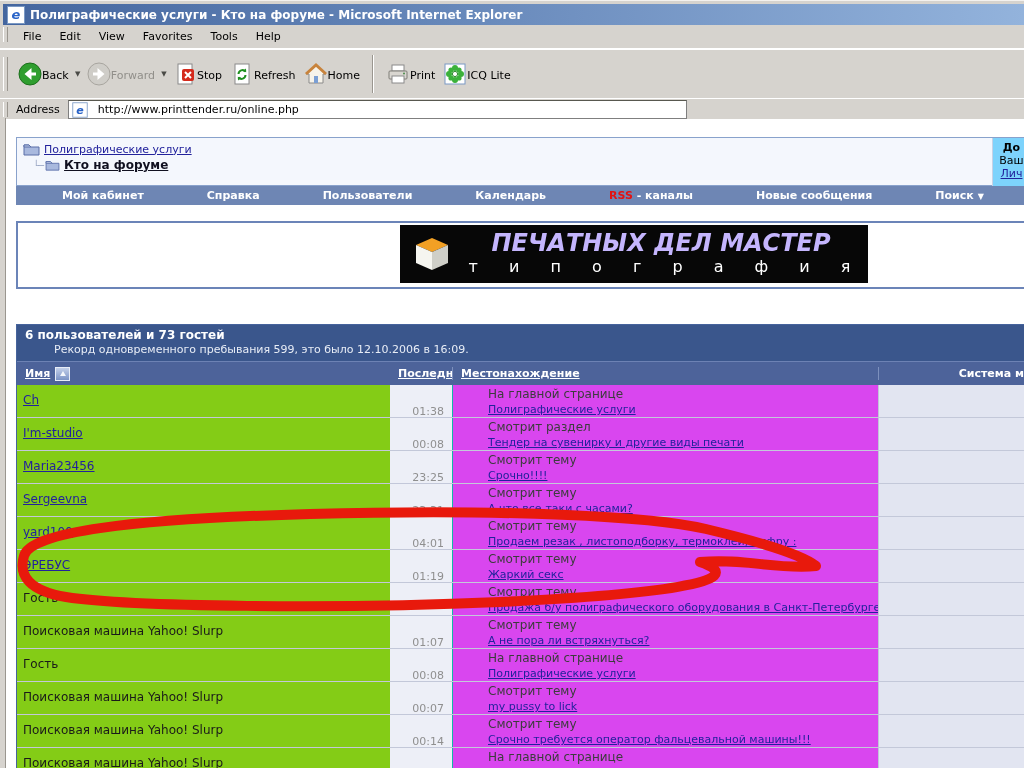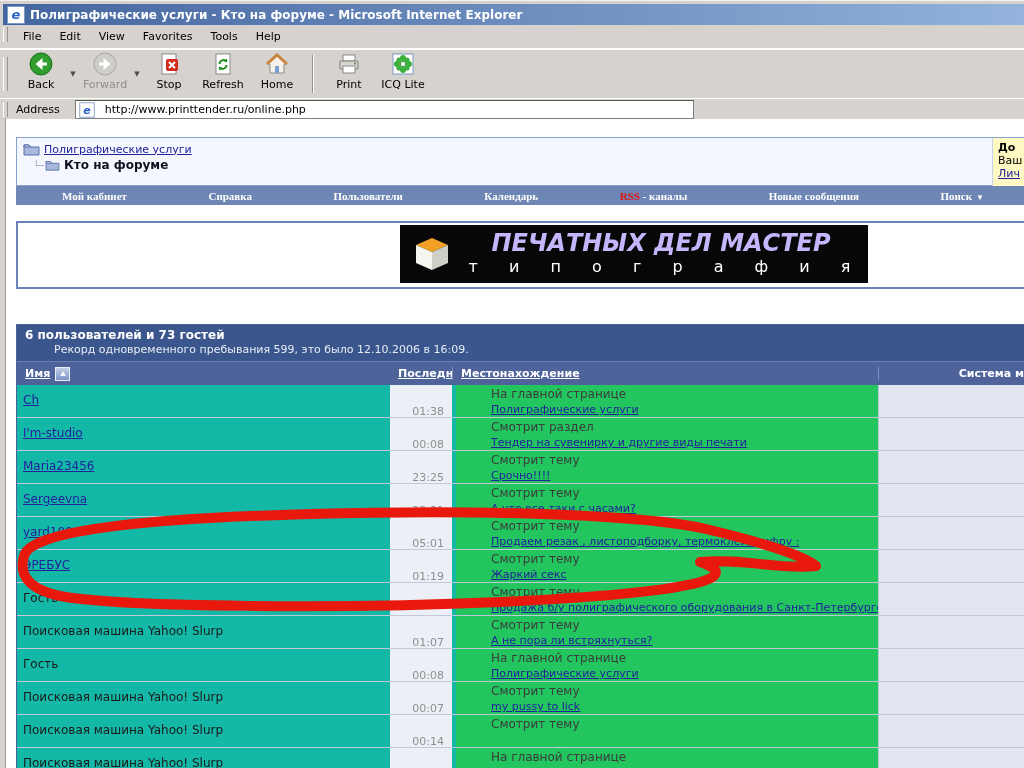--- a/index.html
+++ b/index.html
@@ -17,54 +17,54 @@
     display:flex;align-items:center;padding-left:4px;color:#fff;font-weight:bold;font-size:12px;}
   .ie-ico{width:16px;height:16px;background:#fff;border:1px solid #7b99c4;margin-right:5px;
     display:flex;align-items:center;justify-content:center;
     color:#2a64c8;font-weight:bold;font-style:italic;font-size:13px;line-height:1;}
   .menubar{position:absolute;left:0;top:26px;right:0;height:21px;display:flex;
     border-bottom:1px solid #fff;}
   .grip{width:3px;height:70%;border-left:1px solid #fff;border-right:1px solid #9a968f;margin:0 6px 0 3px;}
   .menu-item{padding:3px 9px;cursor:default;}
   .toolbar{position:absolute;left:0;top:48px;right:0;height:48px;display:flex;align-items:center;
     border-top:1px solid #fff;border-bottom:1px solid #9a968f;}
-  .tb-btn{display:flex;flex-direction:column;align-items:center;
+  .tb-btn{display:flex;flex-direction:row;align-items:center;justify-content:center;
     min-width:46px;height:44px;padding:0 4px;}
   .tb-btn .lbl{margin-top:2px;font-size:11px;}
   .tb-btn.disabled .lbl{color:#918f8a;}
   .tb-drop{width:10px;height:44px;display:flex;align-items:center;justify-content:center;color:#4a4a46;font-size:7px;}
   .tb-sep{width:1px;height:38px;background:#9a968f;border-right:1px solid #fff;margin:0 8px;}
   .addressbar{position:absolute;left:0;top:97px;right:0;height:21px;display:flex;align-items:center;
     border-top:1px solid #fff;}
-  .addr-label{padding:0 15px 0 2px;}
+  .addr-label{padding:0 8px 0 2px;}
   .addr-field{width:615px;height:17px;background:#fff;border:1px solid #7f7f7f;
     border-top-color:#58584f;display:flex;align-items:center;padding-left:2px;}
   .addr-field input{border:none;outline:none;flex:1;font-family:"DejaVu Sans",sans-serif;font-size:11px;
     background:transparent;padding:0 0 0 4px;height:15px;}
   
   .win-left{position:absolute;left:0;top:118px;width:5px;height:650px;background:#d6d3ce;
     border-right:1px solid #9a968f;}
   
   .page{position:absolute;left:6px;top:119px;width:918px;height:649px;background:#fff;}
   .bc-panel{position:absolute;left:10px;top:18px;width:1008px;height:47px;
     background:#f4f7fd;border:1px solid #89a2cc;}
   .bc-row{display:flex;align-items:center;padding:4px 0 0 6px;}
   .bc-row2{display:flex;align-items:center;padding:2px 0 0 16px;}
   .tree-elbow{color:#9aa7c4;font-size:10px;margin-right:2px;letter-spacing:-1px;}
   a.blue{color:#22229c;text-decoration:underline;cursor:pointer;}
-  .bc-current{font-weight:bold;font-size:12px;color:#101020;margin-left:4px;}
+  .bc-current{font-weight:bold;font-size:12px;color:#101020;margin-left:4px;text-decoration:underline;}
   .bc-root{margin-left:4px;}
   .user-panel{position:absolute;right:0;top:0;height:100%;width:27px;border-left:1px solid #c7d2e6;
-    padding:3px 0 0 5px;overflow:hidden;white-space:nowrap;background:#fef9c3;}
+    padding:3px 0 0 5px;overflow:hidden;white-space:nowrap;background:#7dd3fc;text-align:center;}
   .user-panel .l1{font-weight:bold;}
   .user-panel .l3{color:#22229c;text-decoration:underline;}
   .navbar{position:absolute;left:10px;top:67px;width:1008px;height:19px;background:#6e86b4;
     display:flex;align-items:center;justify-content:space-between;padding:0 40px 0 46px;box-sizing:border-box;
     color:#fff;font-weight:bold;}
-  .nav-item{cursor:pointer;white-space:nowrap;font-family:Liberation Serif, serif;}
+  .nav-item{cursor:pointer;white-space:nowrap;}
   .rss-red{color:#e31212;}
   .caret{font-size:8px;margin-left:4px;}
   
   .banner-wrap{position:absolute;left:10px;top:102px;width:1006px;height:64px;
     border:2px solid #6b84b8;background:#fff;}
   .banner{position:absolute;left:382px;top:2px;width:468px;height:58px;background:#070707;
     display:flex;align-items:center;padding-left:10px;box-sizing:border-box;}
   .banner-text{display:flex;flex-direction:column;align-items:center;flex:1;}
   .banner-l1{color:#c4b5fd;font-weight:bold;font-style:italic;font-size:24px;line-height:26px;white-space:nowrap;}
   .banner-l2{color:#fff;font-size:16px;letter-spacing:13px;line-height:22px;white-space:nowrap;margin-left:10px;}
@@ -83,25 +83,25 @@
   .colheads .c3{text-decoration:underline;cursor:pointer;border-left:1px solid #7d90bd;}
   .colheads .c4{text-align:right;border-left:1px solid #7d90bd;padding-right:0;}
   .sort-ico{width:13px;height:12px;margin-left:5px;background:linear-gradient(#c2cfe9,#7b93c6);
     border:1px solid #e8edf7;display:flex;align-items:center;justify-content:center;}
   .sort-ico:after{content:"";width:0;height:0;border-left:3px solid transparent;
     border-right:3px solid transparent;border-bottom:5px solid #f4f7fc;}
   .rows{background:#e2e5f1;}
   .row{display:grid;grid-template-columns:373px 62px 426px 1fr;height:33px;box-sizing:border-box;
     border-bottom:1px solid #c3c8d9;}
   .cell{padding:2px 6px;overflow:hidden;white-space:nowrap;}
-  .name-cell{background:#14b8a6;font-size:12px;padding-top:8px;}
+  .name-cell{background:#84cc16;font-size:12px;padding-top:8px;}
   .name-cell a{color:#22229c;text-decoration:underline;cursor:pointer;}
   .name-cell .plain{color:#1a1a1a;text-decoration:none;cursor:default;}
   .time-cell{background:#edeff7;color:#8f8f8f;font-size:11px;text-align:right;padding-top:20px;padding-right:8px;}
-  .loc-cell{background:#22c55e;border-left:4px solid #14b8a6;line-height:15px;padding-left:35px;}
+  .loc-cell{background:#d946ef;border-left:1px solid #14b8a6;line-height:15px;padding-left:35px;}
   .loc-action{color:#3c3c3c;font-size:12px;}
   .loc-topic{color:#22229c;font-size:11px;text-decoration:underline;cursor:pointer;}
   .sys-cell{background:#e2e5f1;border-left:1px solid #c0c6d8;}
   
   .marker{position:absolute;left:0;top:0;width:1024px;height:768px;pointer-events:none;z-index:50;}
   
   .icon24{width:24px;height:24px;display:block;}
 </style>
 </head>
 <body>
@@ -306,21 +306,21 @@
     <div class="cell time-cell">23:31</div>
     <div class="cell loc-cell">
       <div class="loc-action">Смотрит тему</div>
       <a class="loc-topic">А что все-таки с часами?</a>
     </div>
     <div class="cell sys-cell"></div>
   </div>
 
   <div class="row">
     <div class="cell name-cell"><a class="uname">yard100</a></div>
-    <div class="cell time-cell">05:01</div>
+    <div class="cell time-cell">04:01</div>
     <div class="cell loc-cell">
       <div class="loc-action">Смотрит тему</div>
       <a class="loc-topic">Продаем резак , листоподборку, термоклей, цифру :</a>
     </div>
     <div class="cell sys-cell"></div>
   </div>
 
   <div class="row">
     <div class="cell name-cell"><a class="uname">ЭРЕБУС</a></div>
     <div class="cell time-cell">01:19</div>
@@ -369,20 +369,21 @@
       <a class="loc-topic">my pussy to lick</a>
     </div>
     <div class="cell sys-cell"></div>
   </div>
 
   <div class="row">
     <div class="cell name-cell"><a class="uname plain">Поисковая машина Yahoo! Slurp</a></div>
     <div class="cell time-cell">00:14</div>
     <div class="cell loc-cell">
       <div class="loc-action">Смотрит тему</div>
+      <a class="loc-topic">Срочно требуется оператор фальцевальной машины!!!</a>
     </div>
     <div class="cell sys-cell"></div>
   </div>
 
   <div class="row">
     <div class="cell name-cell"><a class="uname plain">Поисковая машина Yahoo! Slurp</a></div>
     <div class="cell time-cell">00:05</div>
     <div class="cell loc-cell">
       <div class="loc-action">На главной странице</div>
       <a class="loc-topic">Полиграфические услуги</a>

